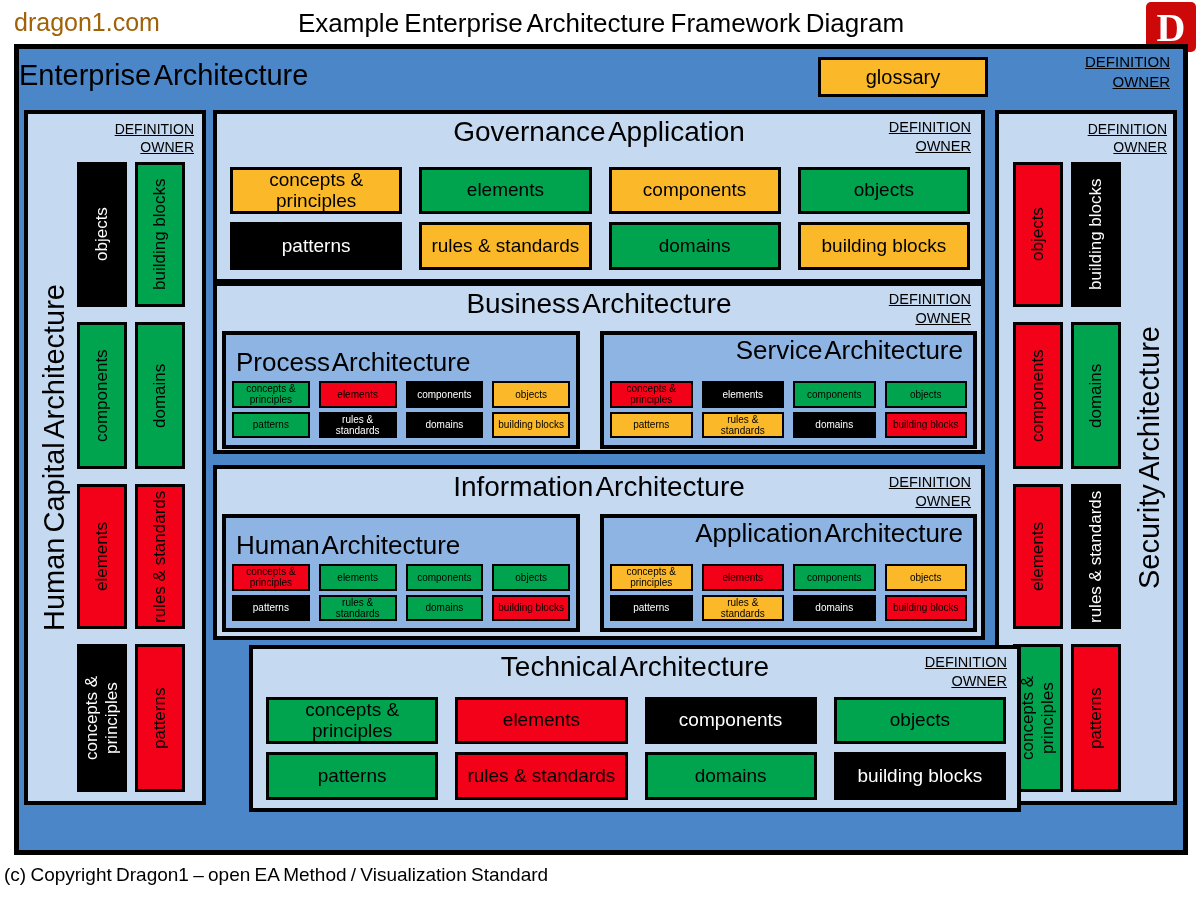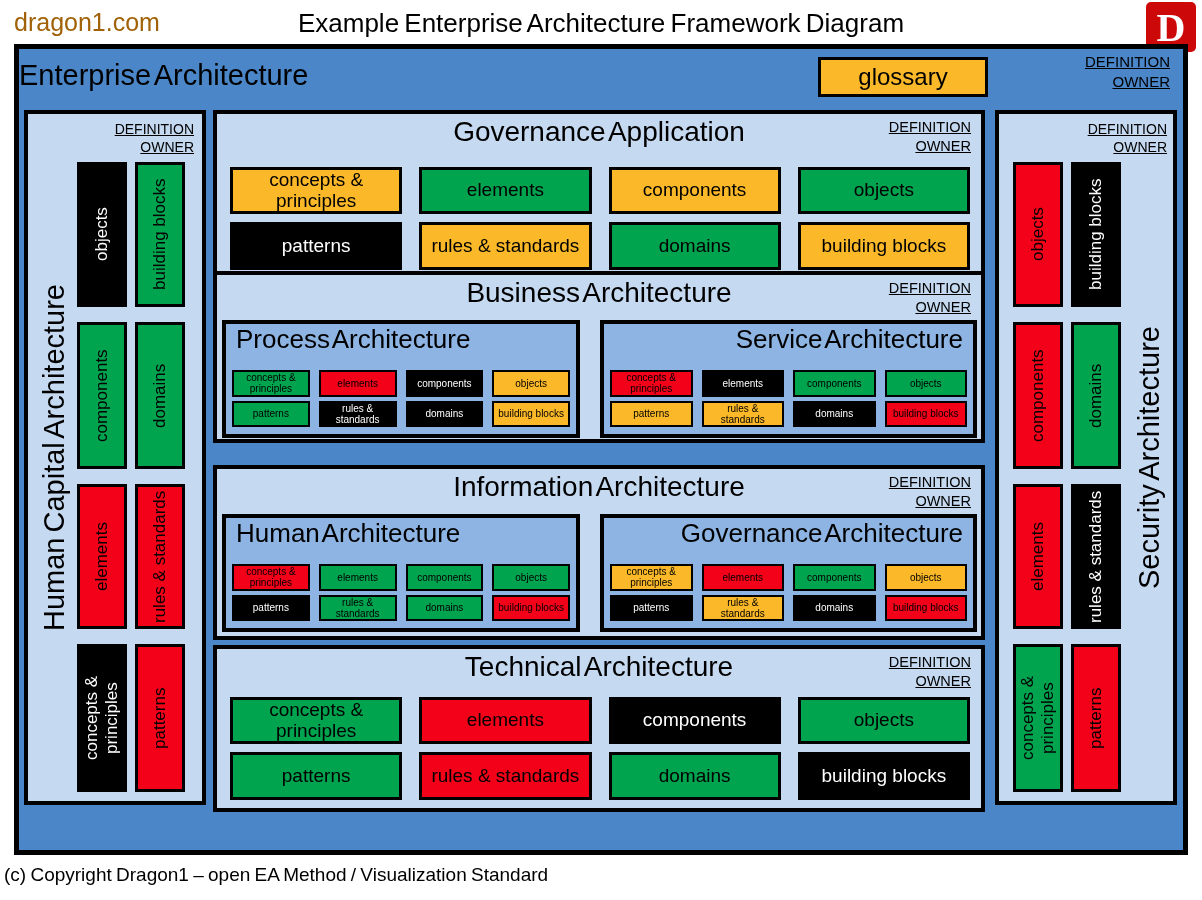--- a/index.html
+++ b/index.html
@@ -14,21 +14,21 @@
     display:flex;align-items:center;justify-content:center;color:#fff;
     font-family:"Liberation Serif", serif;font-size:40px;font-weight:700;}
   .copyright{position:absolute;left:4px;right:0;top:864px;text-align:left;font-size:19px;word-spacing:-1px;}
 
   
   .frame{position:absolute;left:14px;top:44px;width:1174px;height:811px;box-sizing:border-box;
     background:#4A86C8;border:5px solid #000;}
 
   .ea-title{position:absolute;left:0;right:0;top:10px;text-align:left;font-size:29px;word-spacing:-4px;}
   .glossary-btn{position:absolute;left:799px;top:8px;width:170px;height:40px;box-sizing:border-box;
-    background:#FBB929;border:3px solid #000;display:flex;align-items:center;justify-content:center;font-size:24px;cursor:pointer;}
+    background:#FBB929;border:3px solid #000;display:flex;align-items:center;justify-content:center;font-size:20px;cursor:pointer;}
   .defowner{position:absolute;width:100px;text-align:right;font-size:14.5px;line-height:1.3;
     text-decoration:underline;color:#000;cursor:pointer;}
   .ea-defowner{right:13px;top:3px;width:110px;font-size:15px;}
 
   
   .sidecol{position:absolute;top:61px;width:182px;height:695px;box-sizing:border-box;
     background:#C5D9F1;border:4px solid #000;}
   .col-left{left:5px;}
   .col-right{left:976px;}
   .sidecol .defowner{top:6px;width:96px;font-size:14px;}
@@ -40,37 +40,37 @@
   .col-right .vtitle{right:2px;}
   .side-grid{position:absolute;top:48px;width:108px;height:630px;display:grid;
     grid-template-columns:50px 50px;grid-template-rows:145px 147px 145px 148px;column-gap:8px;row-gap:15px;}
   .col-left .side-grid{left:49px;}
   .col-right .side-grid{left:14px;}
   .side-grid .blk{writing-mode:vertical-rl;transform:rotate(180deg);font-size:17px;line-height:1.15;}
 
   
   .section{position:absolute;left:194px;width:772px;box-sizing:border-box;background:#C5D9F1;border:4px solid #000;}
   .sec-governance{top:61px;height:173px;}
-  .sec-business{top:222px;height:172px;}
+  .sec-business{top:233px;height:172px;}
   .sec-information{top:416px;height:175px;}
-  .sec-technical{top:596px;height:167px;}
+  .sec-technical{top:596px;height:167px;margin-left:36px;}
   .sec-title{position:absolute;left:0;right:0;top:2px;text-align:center;font-size:28px;word-spacing:-4px;}
   .section .defowner{right:10px;top:4px;}
 
   .big-grid{position:absolute;left:13px;width:740px;height:103px;display:grid;
     grid-template-columns:repeat(4,1fr);grid-template-rows:47px 48px;column-gap:17px;row-gap:8px;}
   .sec-governance .big-grid{top:53px;}
   .sec-technical .big-grid{top:48px;}
   .big-grid .blk{font-size:19px;line-height:1.08;}
 
   .subpanel{position:absolute;top:45px;height:118px;box-sizing:border-box;background:#8DB4E2;border:4px solid #000;}
   .sub-left{left:5px;width:358px;}
   .sub-right{left:383px;width:377px;}
   .sub-title{position:absolute;top:0;font-size:26px;word-spacing:-4px;white-space:nowrap;}
-  .sub-left .sub-title{left:10px;}
+  .sub-left .sub-title{left:10px;margin-top:12px;}
   .sub-right .sub-title{right:10px;}
   .small-grid{position:absolute;left:6px;right:6px;top:46px;bottom:7px;display:grid;
     grid-template-columns:repeat(4,1fr);grid-template-rows:1fr 1fr;column-gap:9px;row-gap:4px;}
   .small-grid .blk{border-width:2px;font-size:10px;line-height:1.1;padding:0 1px;}
 
   
   .blk{box-sizing:border-box;border:3px solid #000;display:flex;align-items:center;justify-content:center;
     text-align:center;}
   .c-black{background:#000000;color:#ffffff;}
   .c-green{background:#00A44F;color:#000000;}
@@ -178,21 +178,21 @@
           <div class="blk c-green">elements</div>
           <div class="blk c-green">components</div>
           <div class="blk c-green">objects</div>
           <div class="blk c-black">patterns</div>
           <div class="blk c-green">rules &amp; standards</div>
           <div class="blk c-green">domains</div>
           <div class="blk c-red">building blocks</div>
         </div>
     </div>
     <div class="subpanel sub-right">
-      <div class="sub-title">Governance Architecture</div>
+      <div class="sub-title">Application Architecture</div>
       <div class="small-grid">
           <div class="blk c-orange">concepts &amp; principles</div>
           <div class="blk c-red">elements</div>
           <div class="blk c-green">components</div>
           <div class="blk c-orange">objects</div>
           <div class="blk c-black">patterns</div>
           <div class="blk c-orange">rules &amp; standards</div>
           <div class="blk c-black">domains</div>
           <div class="blk c-red">building blocks</div>
         </div>

